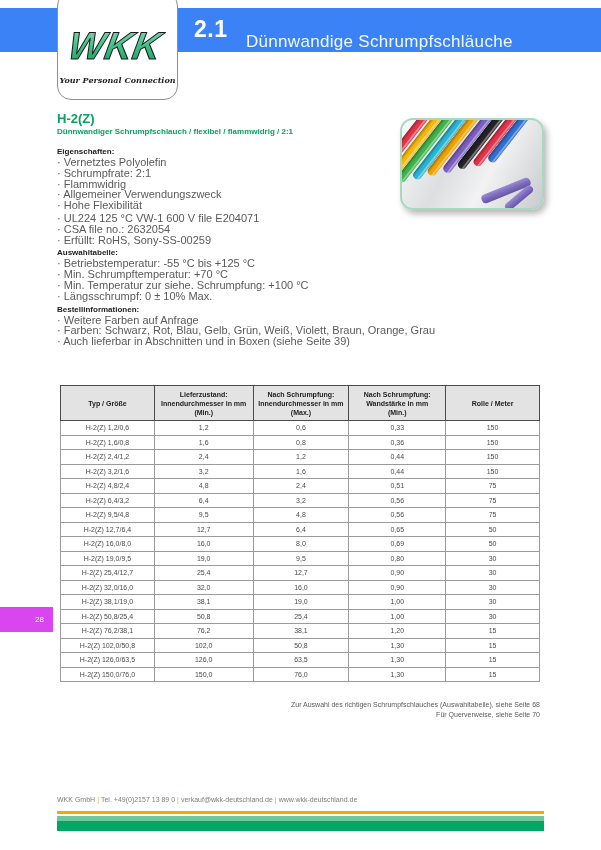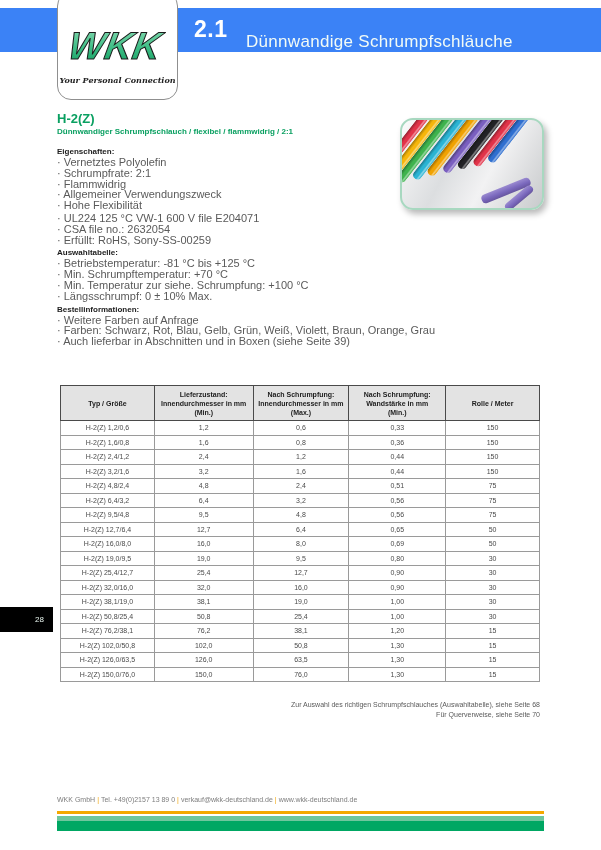--- a/index.html
+++ b/index.html
@@ -47,21 +47,21 @@
   th { background:#e3e3e3; border:1px solid #4a4a4a; font-size:7px; font-weight:bold; color:#1c1c1c;
       text-align:center; vertical-align:middle; height:35px; white-space:pre-line; line-height:9px; padding:2px 1px; }
   td { border:1px solid #9a9a9a; font-size:7px; color:#4a4a4a; text-align:center; height:14.5px;
       padding:0 2px; line-height:9px; }
   tbody tr { background:#fff; }
 
   
   .notes { position:absolute; right:61px; top:700px; text-align:right; font-size:7px; color:#5a5a5a; line-height:10px; }
 
   
-  .page-tab { position:absolute; left:0; top:607px; width:53px; height:25px; background:#000000;
+  .page-tab { position:absolute; left:0; top:607px; width:53px; height:25px; background:#d946ef;
       color:#eaf7f0; font-size:8px; text-align:right; line-height:25px; padding-right:9px; }
 
   
   .footer-contact { position:absolute; left:57px; top:796px; font-size:7px; color:#7d7d7d; }
   .footer-contact .pipe { color:#f2a70d; padding:0 2px; }
   .footer-contact a { color:#7d7d7d; text-decoration:none; }
   .rule-orange  { position:absolute; left:57px; top:811px; width:487px; height:2.5px; background:#f5a800; }
   .stripe-light { position:absolute; left:57px; top:816px; width:487px; height:5px;  background:#6fc69d; }
   .stripe-dark  { position:absolute; left:57px; top:821px; width:487px; height:9.5px; background:#00a763; }
 </style>
@@ -124,21 +124,21 @@
       <ul class="prop-list">
           <li>UL224 125 °C VW-1 600 V file E204071</li>
           <li>CSA file no.: 2632054</li>
           <li>Erfüllt: RoHS, Sony-SS-00259</li>
         </ul>
     </div>
 
     <div class="prop-group">
       <div class="prop-heading">Auswahltabelle:</div>
       <ul class="prop-list">
-          <li>Betriebstemperatur: -81 °C bis +125 °C</li>
+          <li>Betriebstemperatur: -55 °C bis +125 °C</li>
           <li>Min. Schrumpftemperatur: +70 °C</li>
           <li>Min. Temperatur zur siehe. Schrumpfung: +100 °C</li>
           <li>Längsschrumpf: 0 ± 10% Max.</li>
         </ul>
     </div>
 
     <div class="prop-group">
       <div class="prop-heading">Bestellinformationen:</div>
       <ul class="prop-list">
           <li>Weitere Farben auf Anfrage</li>

